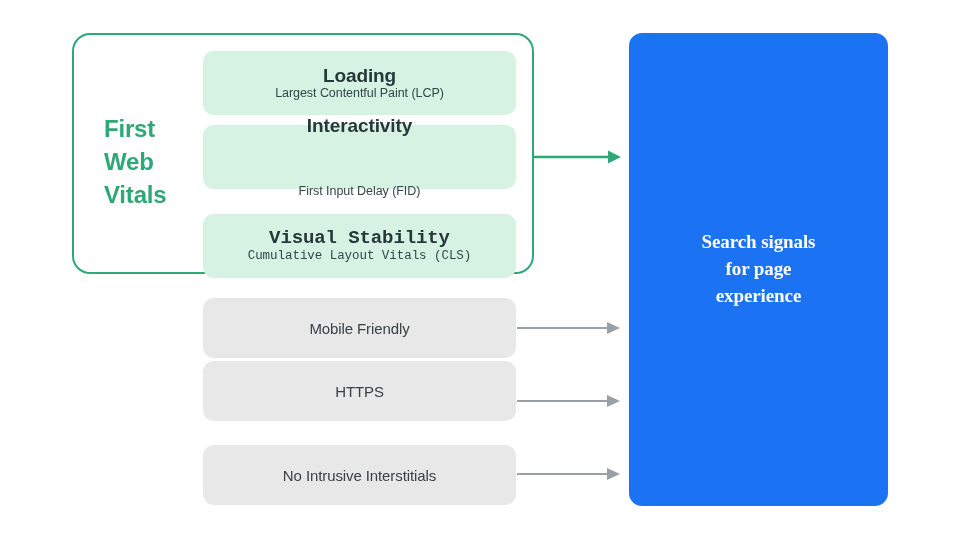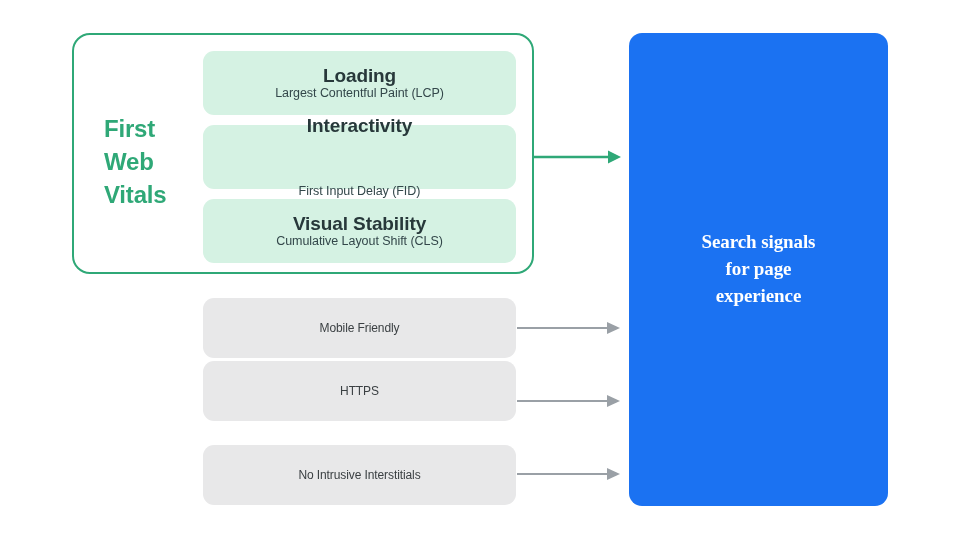--- a/index.html
+++ b/index.html
@@ -56,21 +56,21 @@
     box-sizing: border-box;
     background: #D5F2E3;
     border-radius: 11px;
     display: flex;
     flex-direction: column;
     align-items: center;
     justify-content: center;
   }
   .vital-card.v0 { top: 51px; }
   .vital-card.v1 { top: 125px; gap: 48px; }
-  .vital-card.v2 { top: 199px; }
+  .vital-card.v2 { top: 214px; font-family: Liberation Mono, monospace; }
   .vital-title {
     color: #27383A;
     font-size: 19px;
     font-weight: bold;
     line-height: 1.15;
     letter-spacing: -0.1px;
   }
   .vital-sub {
     color: #33474A;
     font-size: 12.5px;
@@ -91,21 +91,21 @@
     border-radius: 11px;
     display: flex;
     align-items: center;
     justify-content: center;
   }
   .gray-card.g0 { top: 298px; }
   .gray-card.g1 { top: 361px; }
   .gray-card.g2 { top: 445px; }
   .gray-label {
     color: #3B4043;
-    font-size: 12px;
+    font-size: 15px;
     font-weight: normal;
     letter-spacing: -0.1px;
   }
 
   
   .blue-box {
     position: absolute;
     left: 629px;
     top: 33px;
     width: 259px;
@@ -154,21 +154,21 @@
     <div class="vital-sub">Largest Contentful Paint (LCP)</div>
   </div>
 
   <div class="vital-card v1">
     <div class="vital-title">Interactivity</div>
     <div class="vital-sub">First Input Delay (FID)</div>
   </div>
 
   <div class="vital-card v2">
     <div class="vital-title">Visual Stability</div>
-    <div class="vital-sub">Cumulative Layout Shift (CLS)</div>
+    <div class="vital-sub">Cumulative Layout Vitals (CLS)</div>
   </div>
 
   <div class="gray-card g0">
     <div class="gray-label">Mobile Friendly</div>
   </div>
 
   <div class="gray-card g1">
     <div class="gray-label">HTTPS</div>
   </div>
 

